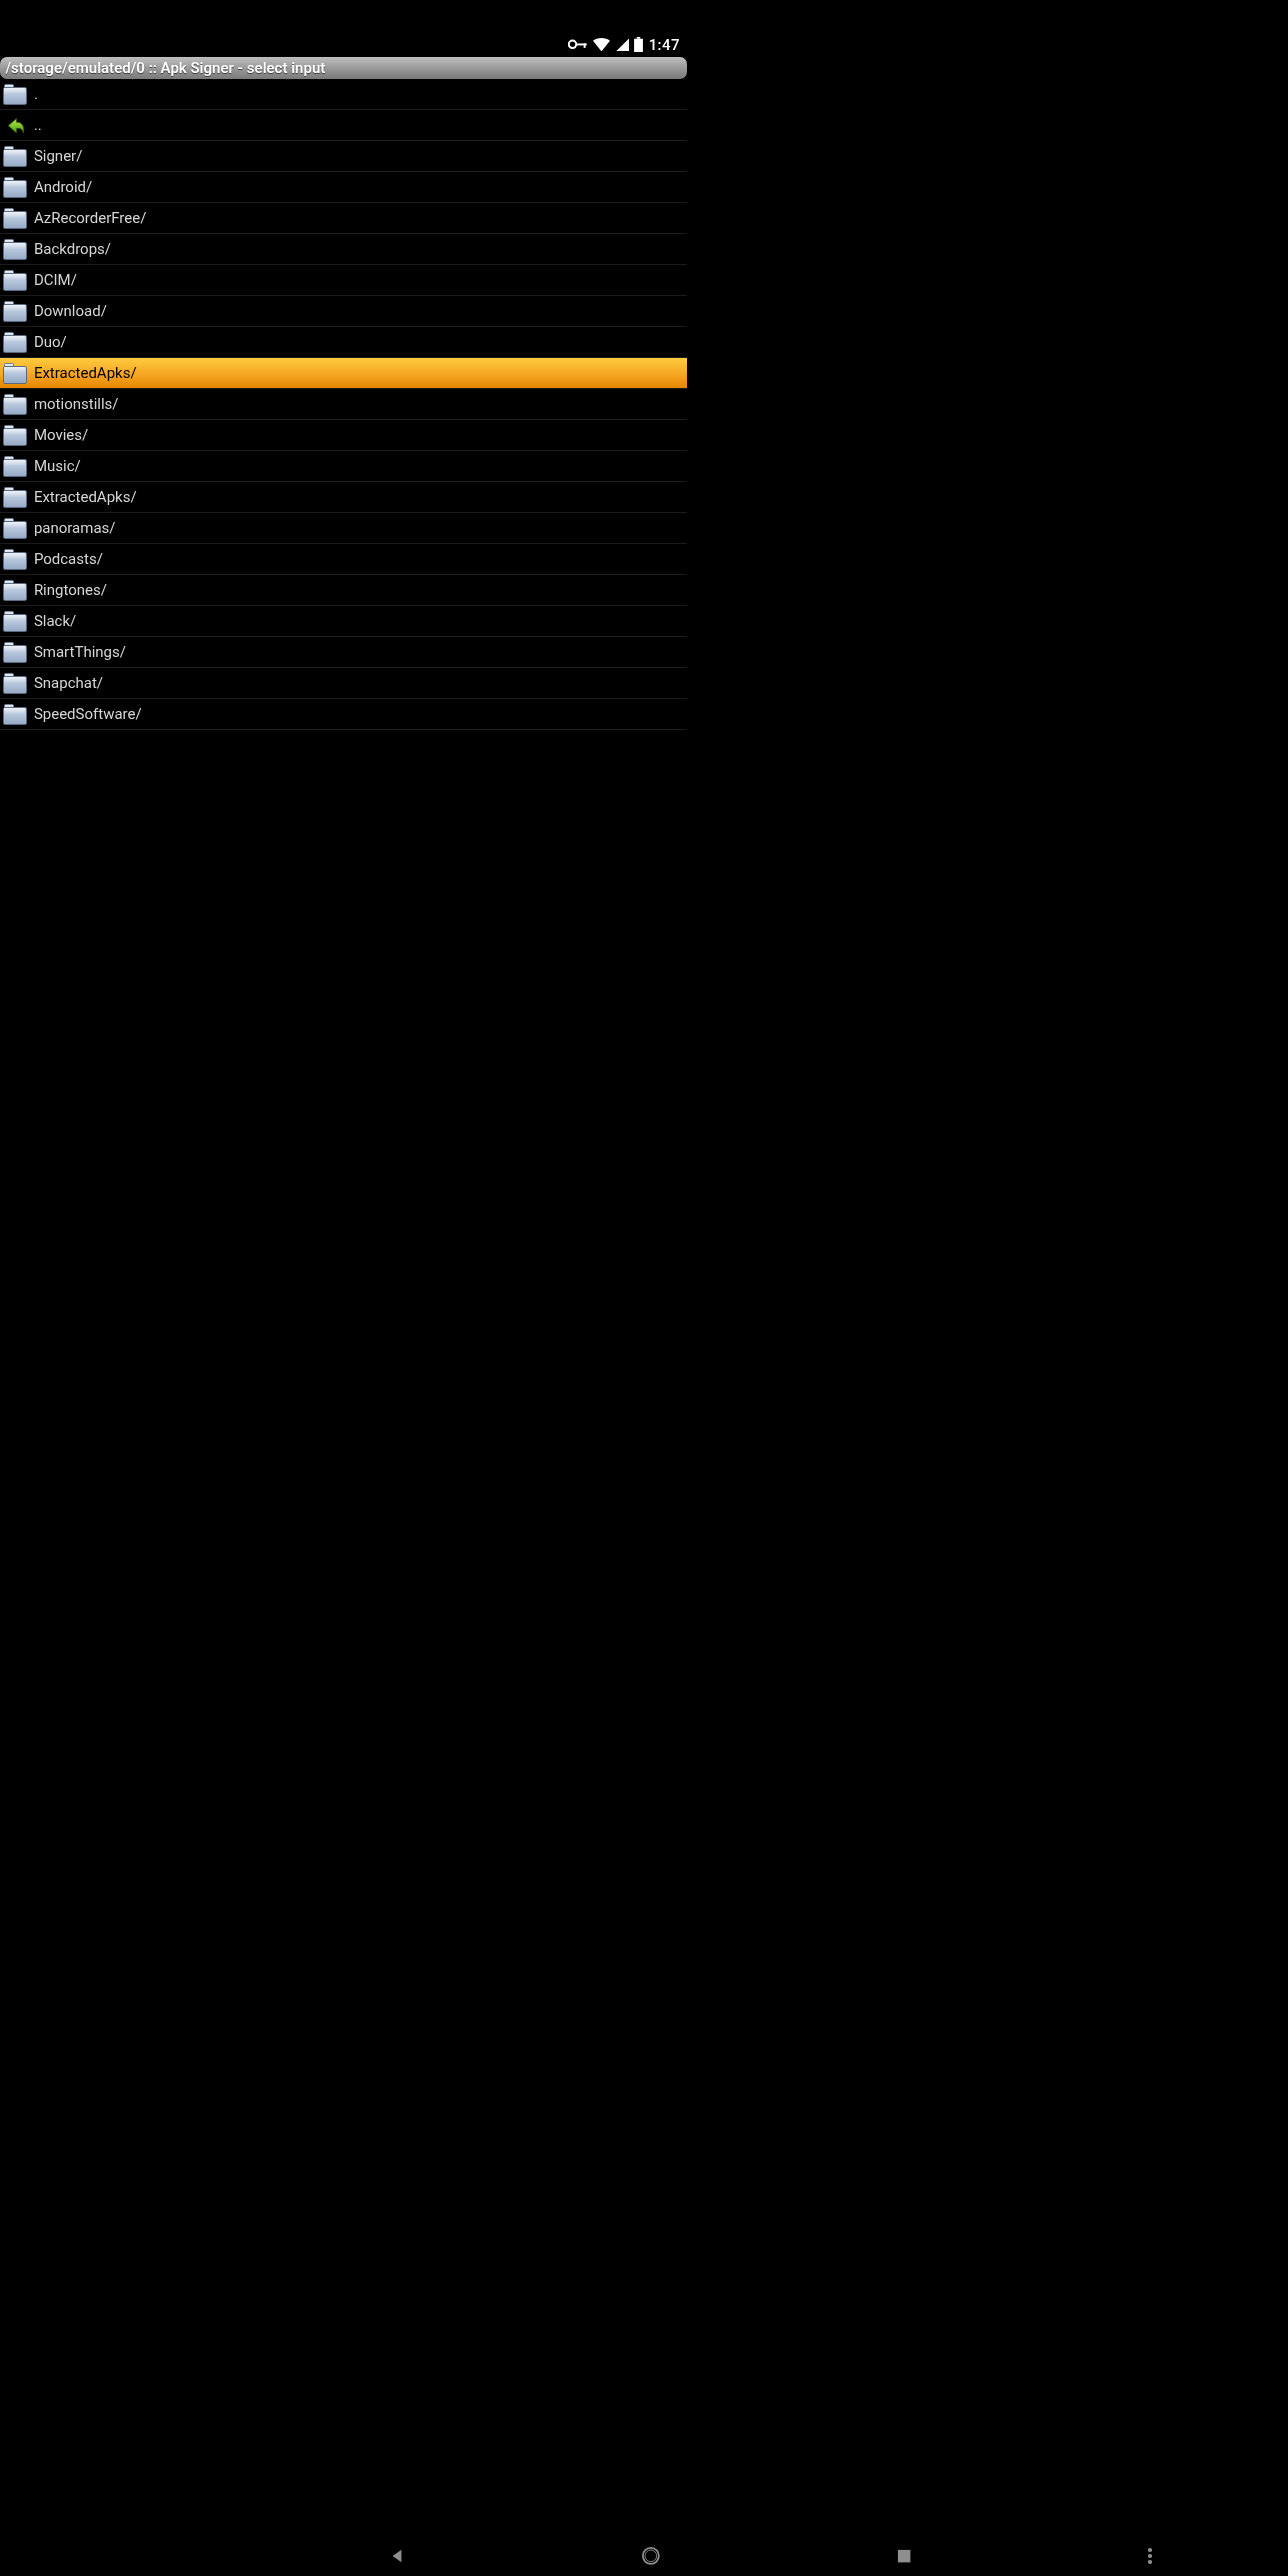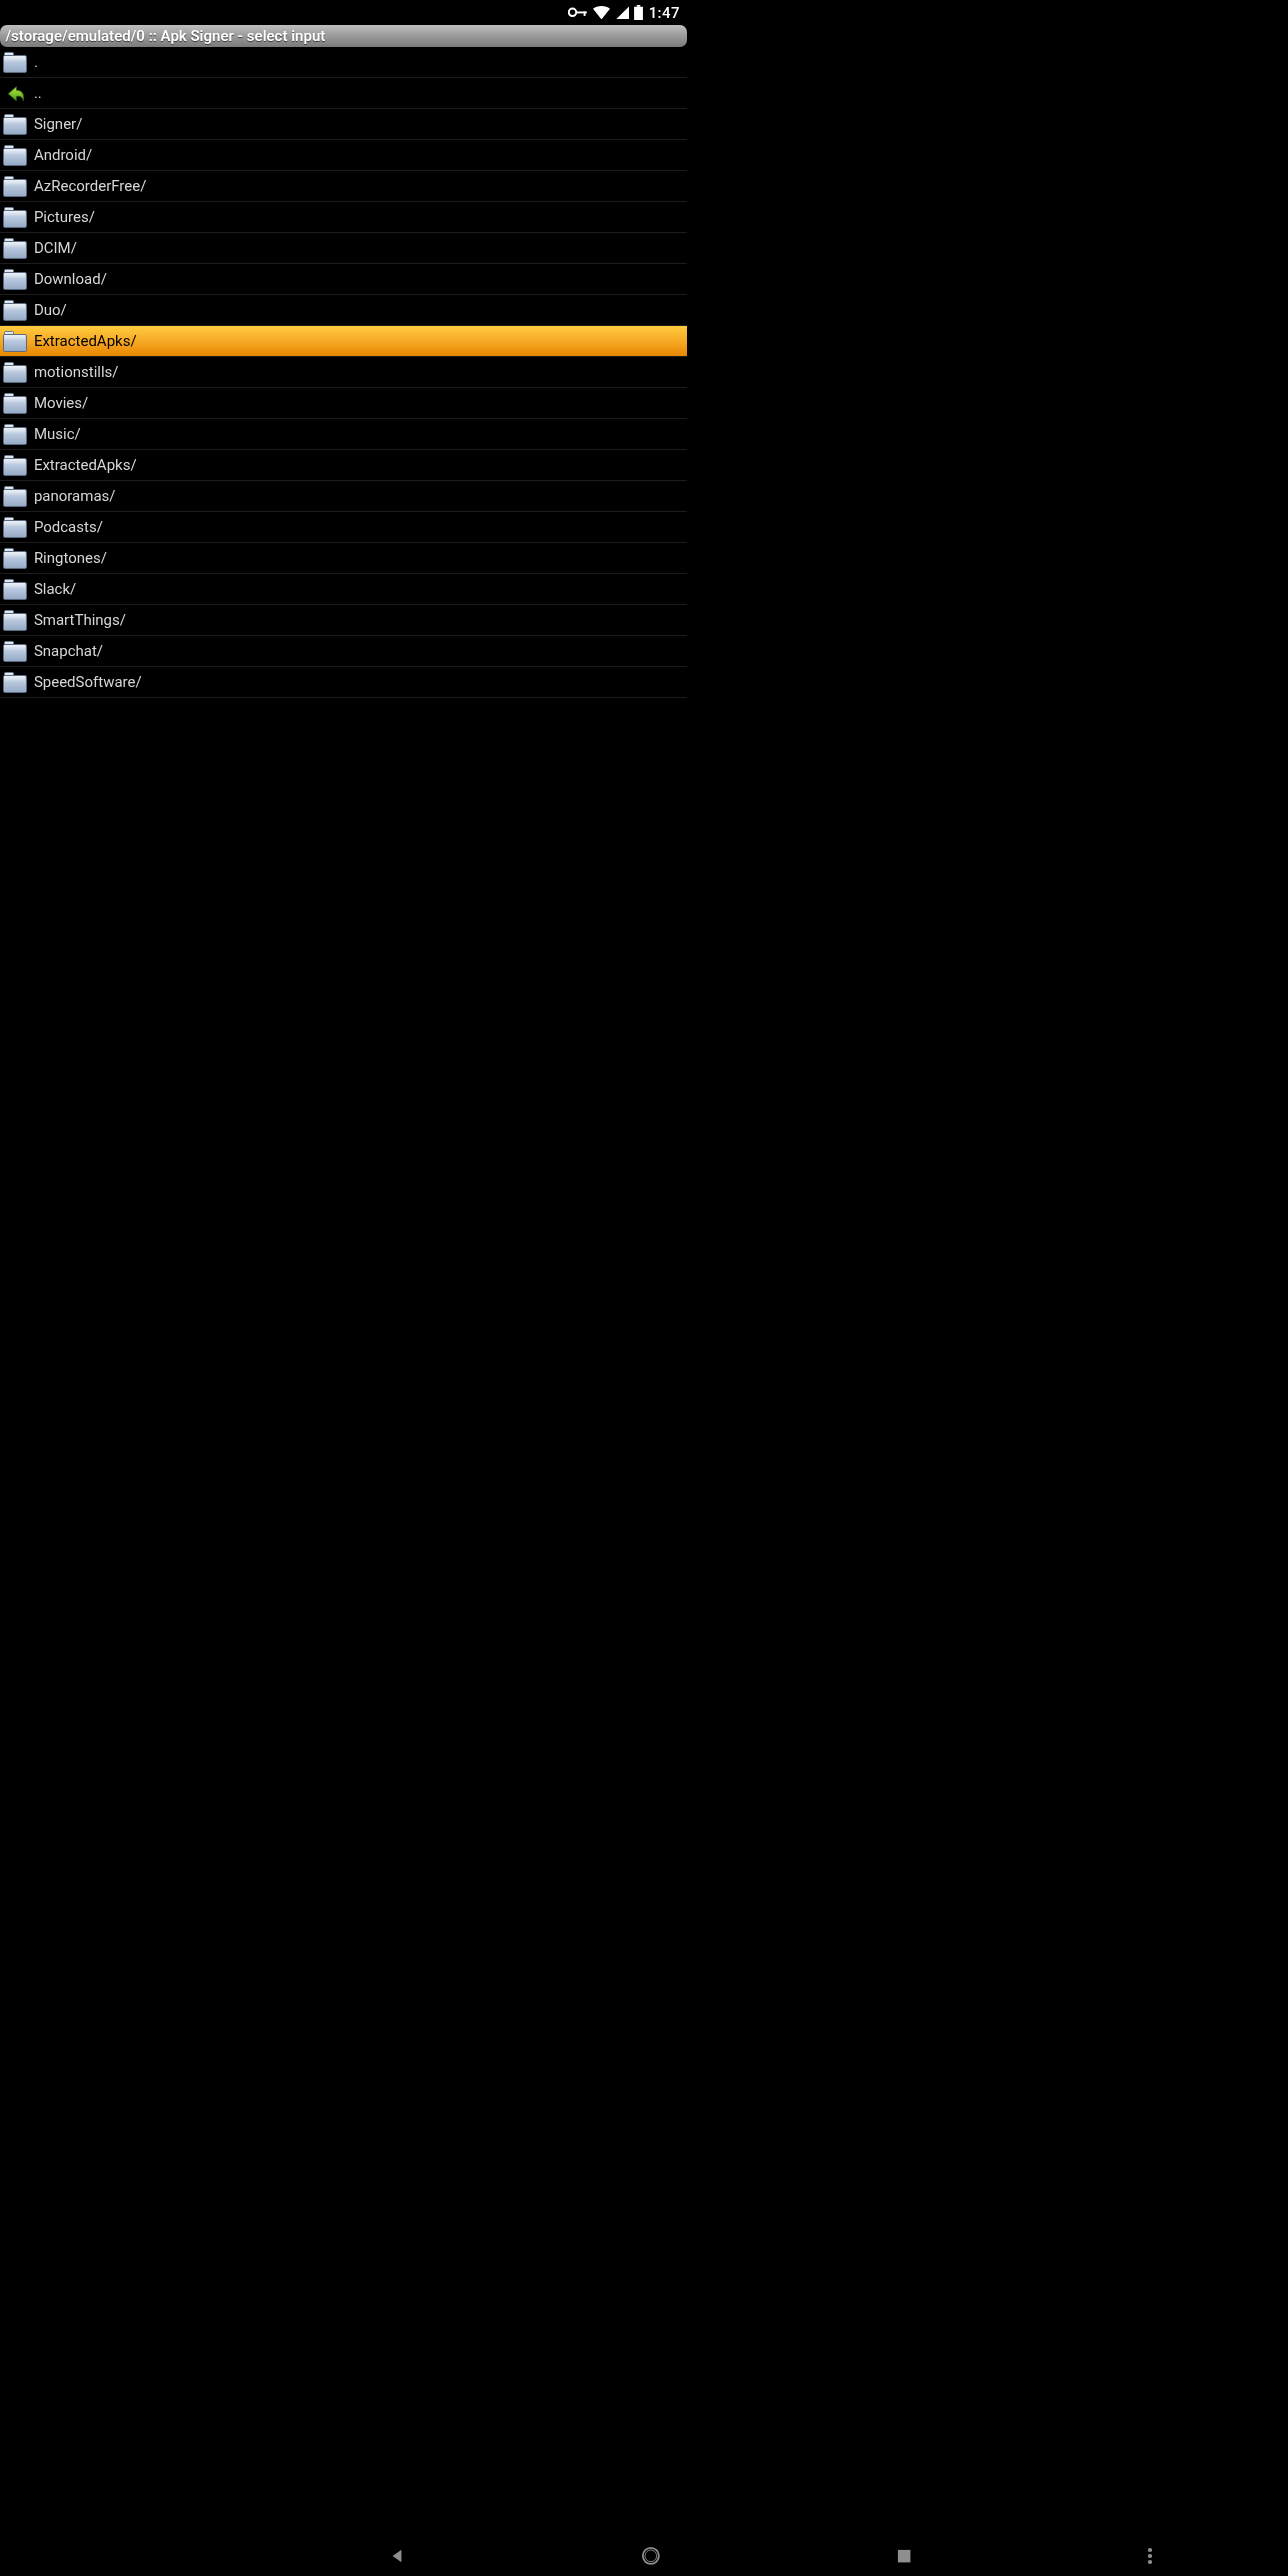--- a/index.html
+++ b/index.html
@@ -7,20 +7,21 @@
   
   .status-bar {
     height: 25px;
     display: flex;
     justify-content: flex-end;
     align-items: center;
     padding: 0 7.2px;
     gap: 5.4px;
     color: #fff;
     font-size: 15px;
+    margin-top: 32px;
   }
   .status-bar .clock { font-weight: 500; letter-spacing: 0.4px; }
   .status-bar svg { display: block; }
   
   .title-bar {
     height: 22.4px;
     background: linear-gradient(to bottom, #bfbfbf 0%, #9a9a9a 50%, #7a7a7a 100%);
     color: #fff;
     font-size: 15px;
     font-weight: 600;
@@ -171,21 +172,21 @@
         <span class="shine"></span>
       </span>
       <span class="label">AzRecorderFree/</span>
     </div>
     <div class="row">
       <span class="folder-icon">
         <span class="tab"></span>
         <span class="body"></span>
         <span class="shine"></span>
       </span>
-      <span class="label">Pictures/</span>
+      <span class="label">Backdrops/</span>
     </div>
     <div class="row">
       <span class="folder-icon">
         <span class="tab"></span>
         <span class="body"></span>
         <span class="shine"></span>
       </span>
       <span class="label">DCIM/</span>
     </div>
     <div class="row">

